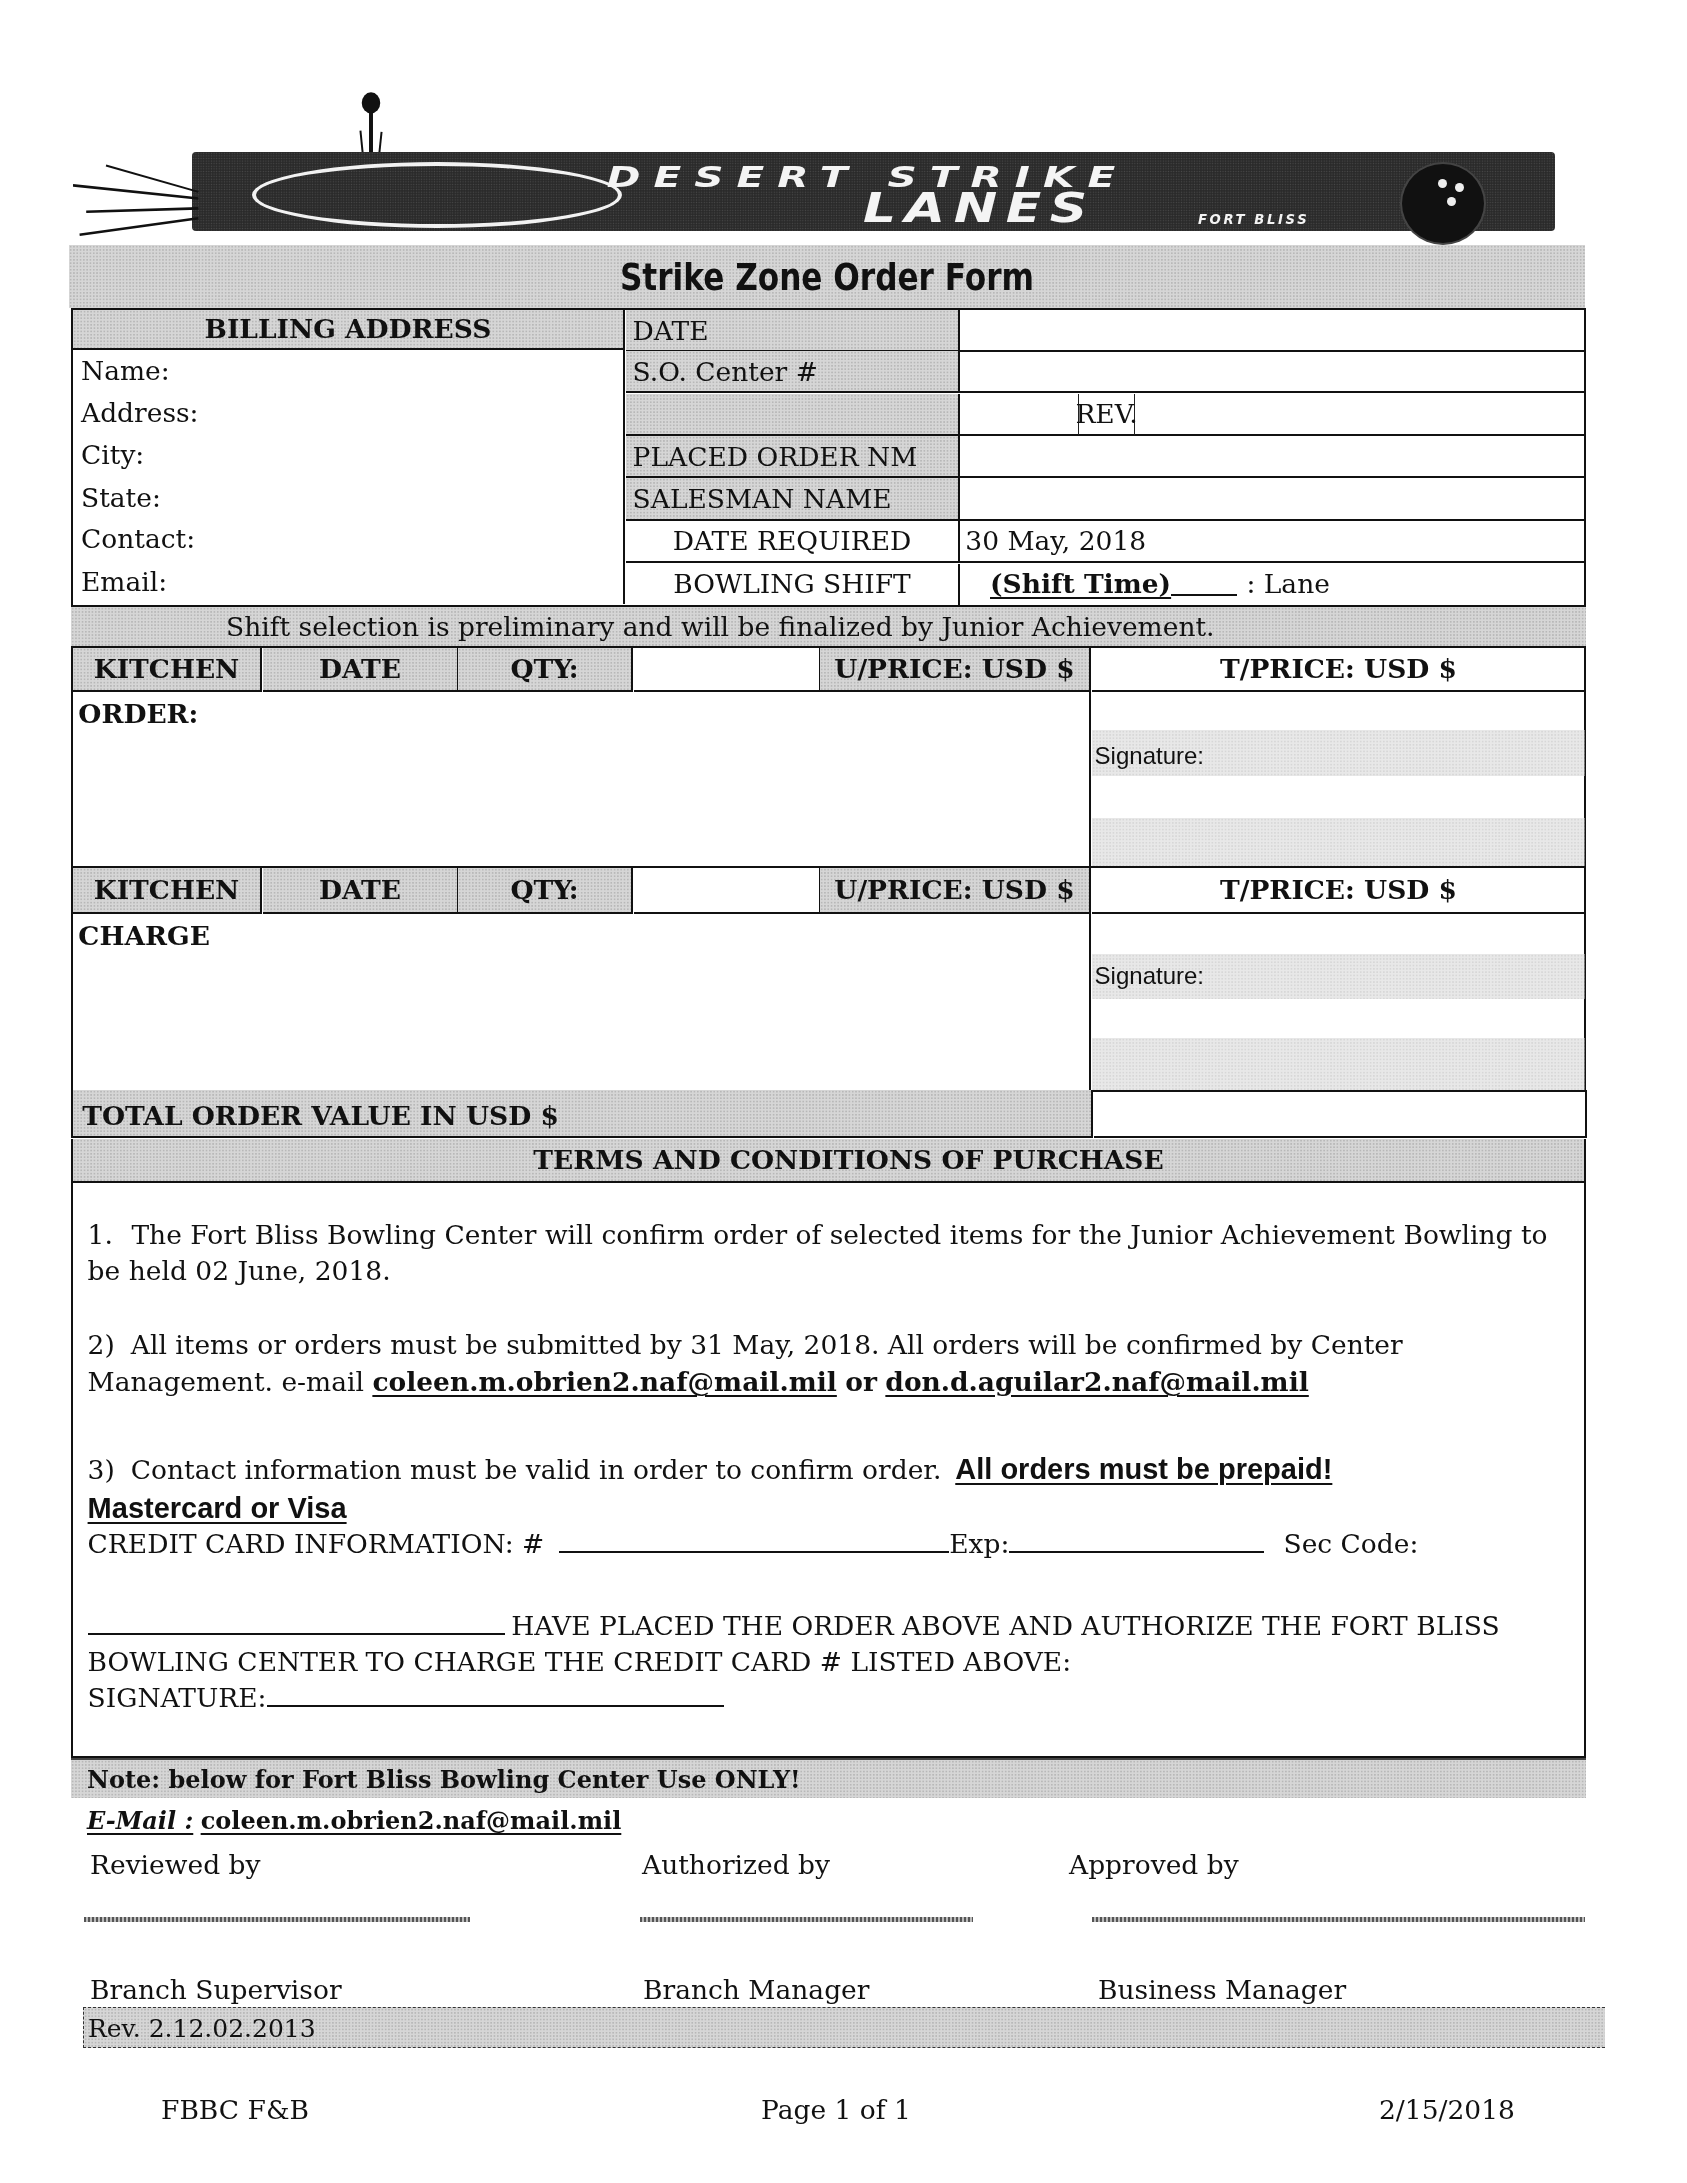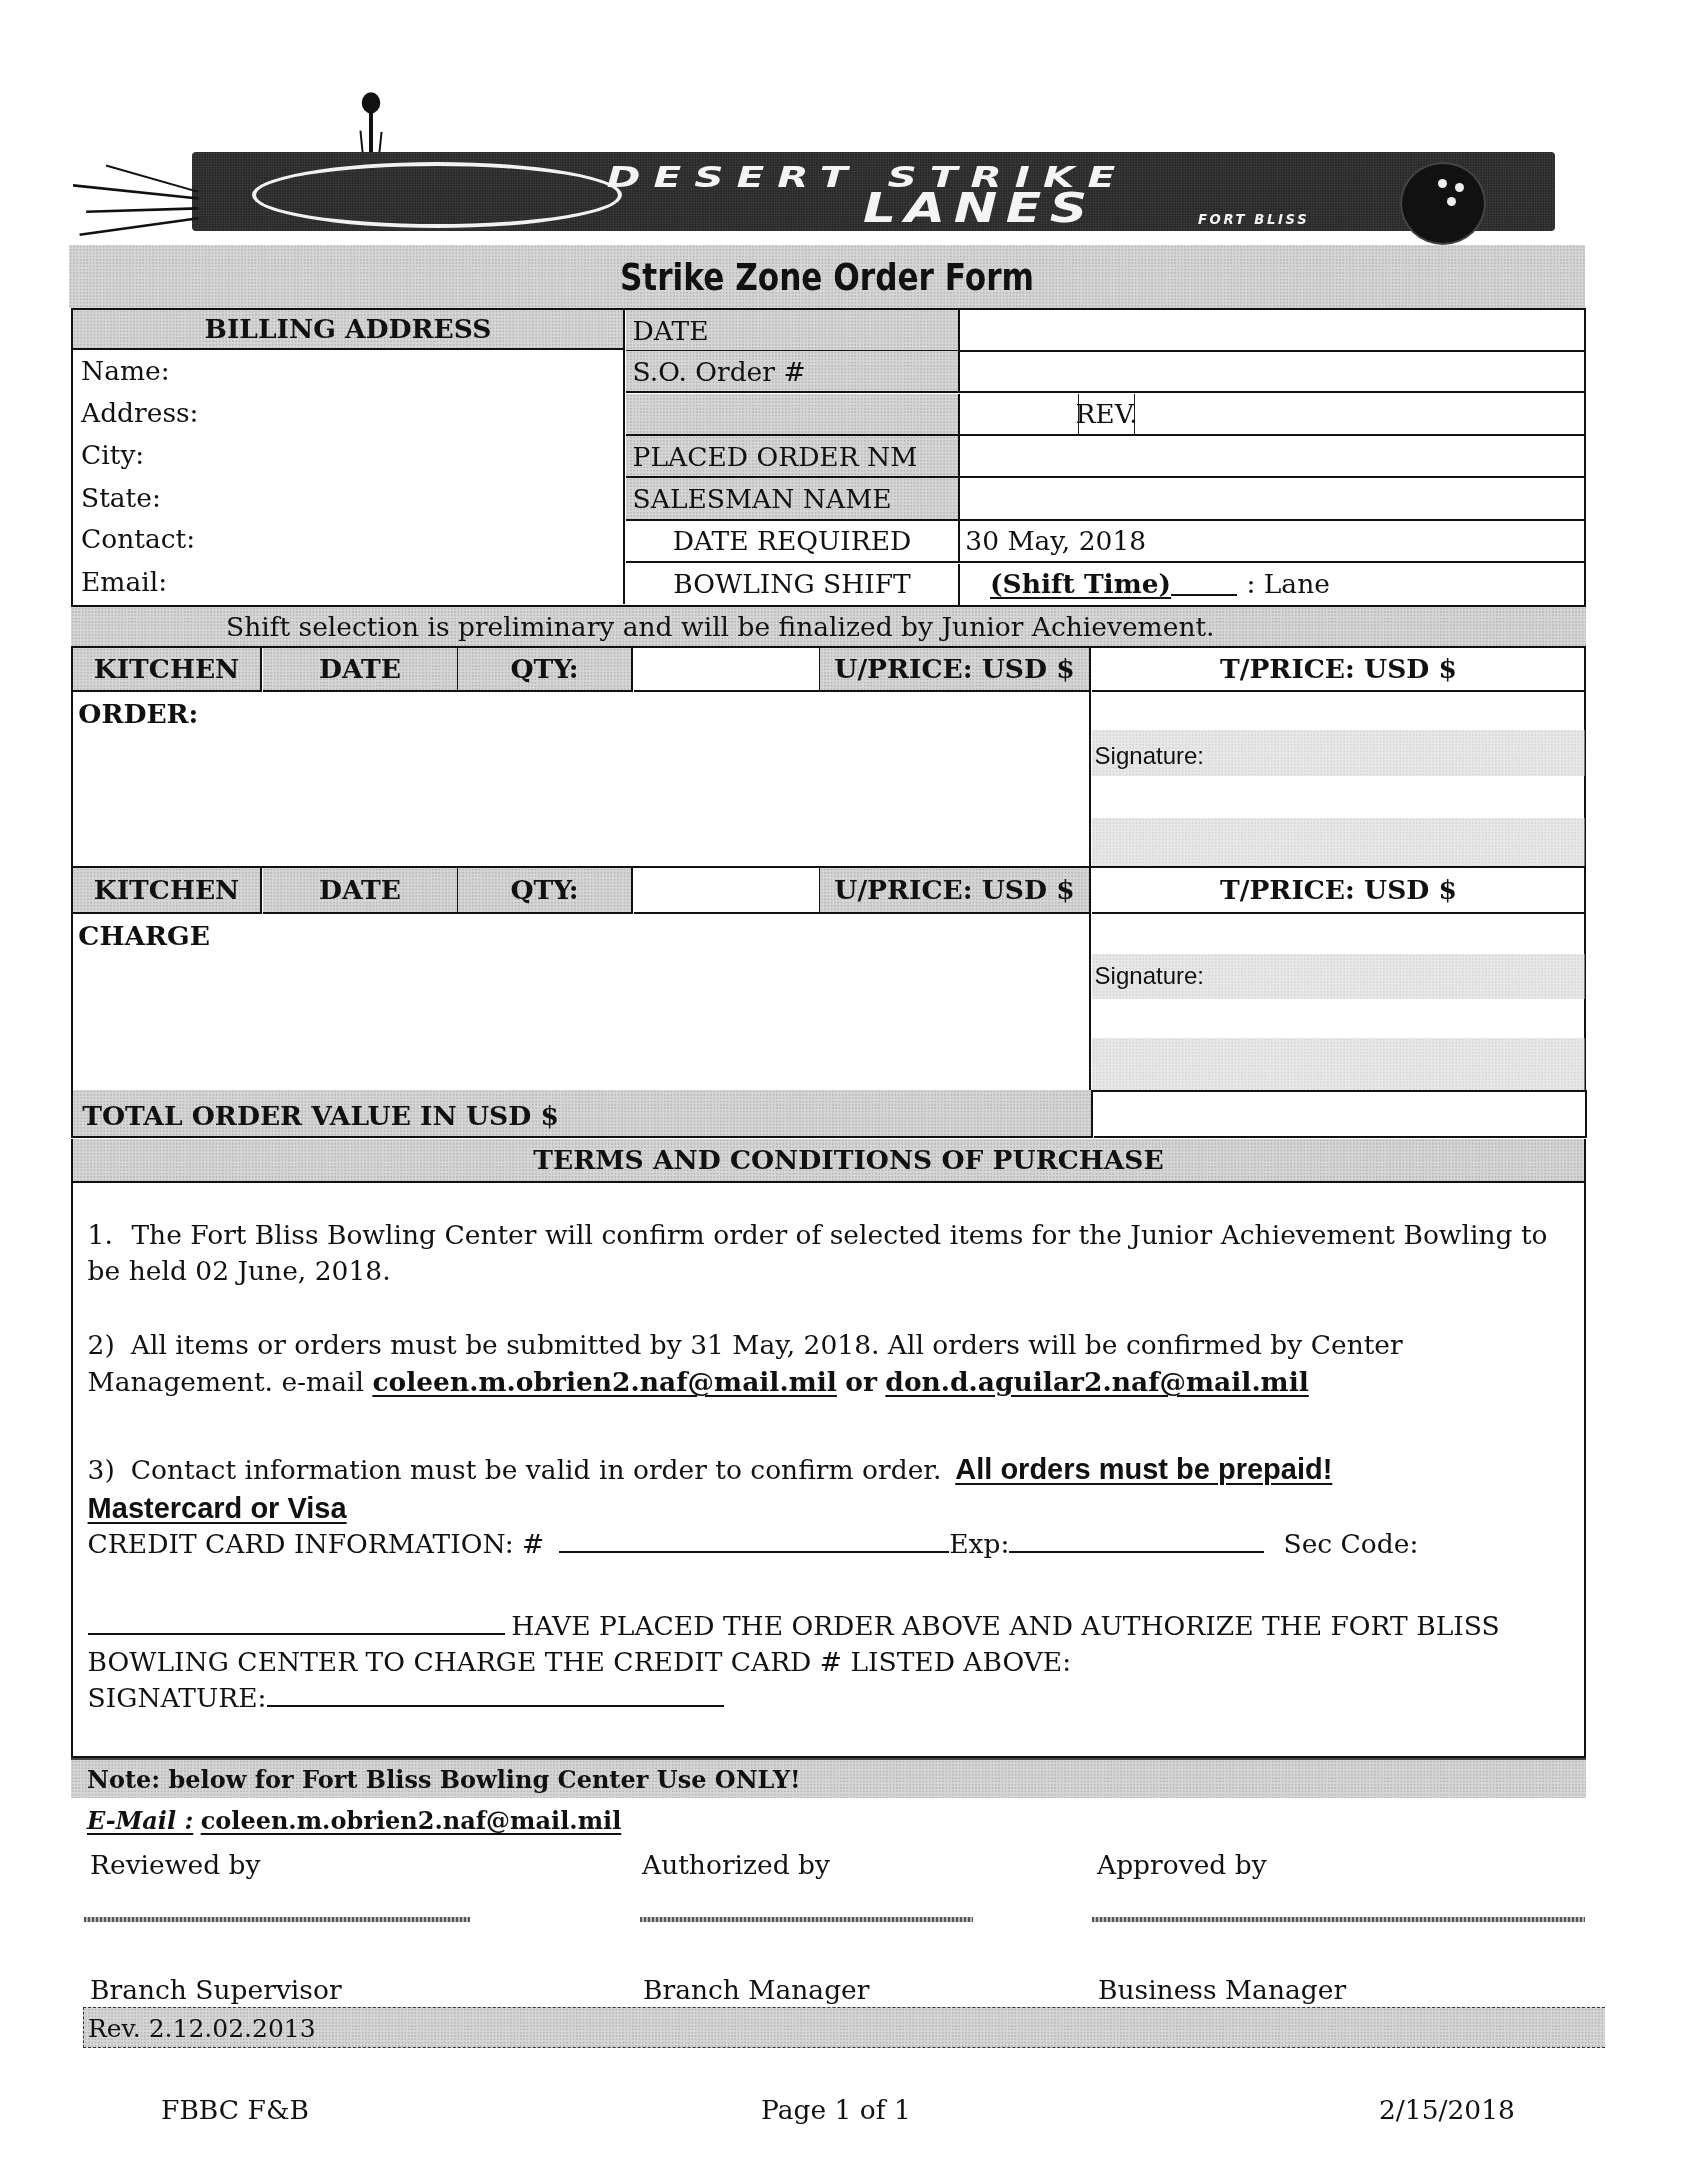--- a/index.html
+++ b/index.html
@@ -85,21 +85,21 @@
   <div class="abs lbl" style="left:8px; top:220px;">Email:</div>
   <div class="abs" style="left:146px; top:214px; width:397px; height:34px;"></div>
 </div>
 
 <div class="abs grey bb br" style="left:626px; top:310px; width:334px; height:42px;">
   <div class="abs lbl" style="left:6.6px; top:8px;">DATE</div>
 </div>
 <div class="abs bb" style="left:960px; top:310px; width:625px; height:42px;"></div>
 
 <div class="abs grey bb br" style="left:626px; top:351px; width:334px; height:42px;">
-  <div class="abs lbl" style="left:6.6px; top:8px;">S.O. Order #</div>
+  <div class="abs lbl" style="left:6.6px; top:8px;">S.O. Center #</div>
 </div>
 <div class="abs bb" style="left:960px; top:351px; width:625px; height:42px;"></div>
 
 <div class="abs grey bb br" style="left:626px; top:394px; width:334px; height:42px;">
   <div class="abs lbl" style="left:6.6px; top:8px;margin-top:44px;">PURCHASE ORDER #</div>
 </div>
 <div class="abs bb thin-r" style="left:960px; top:394px; width:119px; height:42px;"></div>
 <div class="abs bb thin-r cell-center" style="left:1079px; top:394px; width:56px; height:42px;">
   <span class="lbl">REV.</span>
 </div>
@@ -237,21 +237,21 @@
 <div class="abs grey" style="left:71px; top:1758px; width:1515px; height:40px; border-top:2px solid #444;">
   <div class="abs hdr" style="left:16px; top:8px; font-size:24px;">Note: below for Fort Bliss Bowling Center Use ONLY!</div>
 </div>
 <div class="abs" style="left:87px; top:1809px; white-space:nowrap;">
   <span class="hdr uline" style="font-style:italic; font-size:24px;">E-Mail :</span>
   <span class="hdr uline" style="font-size:24px; margin-left:4px;">coleen.m.obrien2.naf@mail.mil</span>
 </div>
 
 <div class="abs lbl" style="left:90px; top:1852px;">Reviewed by</div>
 <div class="abs lbl" style="left:642px; top:1852px;">Authorized by</div>
-<div class="abs lbl" style="left:1097px; top:1852px;">Approved by</div>
+<div class="abs lbl" style="left:1069px; top:1852px;">Approved by</div>
 
 <div class="abs sigline" style="left:84px; top:1917px; width:386px;"></div>
 <div class="abs sigline" style="left:640px; top:1917px; width:333px;"></div>
 <div class="abs sigline" style="left:1092px; top:1917px; width:493px;"></div>
 
 <div class="abs lbl" style="left:90px; top:1977px;">Branch Supervisor</div>
 <div class="abs lbl" style="left:643px; top:1977px;">Branch Manager</div>
 <div class="abs lbl" style="left:1098px; top:1977px;">Business Manager</div>
 
 <div class="abs grey" style="left:83px; top:2007px; width:1522px; height:41px; border-top:1.3px dashed #333; border-bottom:1.3px dashed #333; border-left:1.3px dashed #333;">

